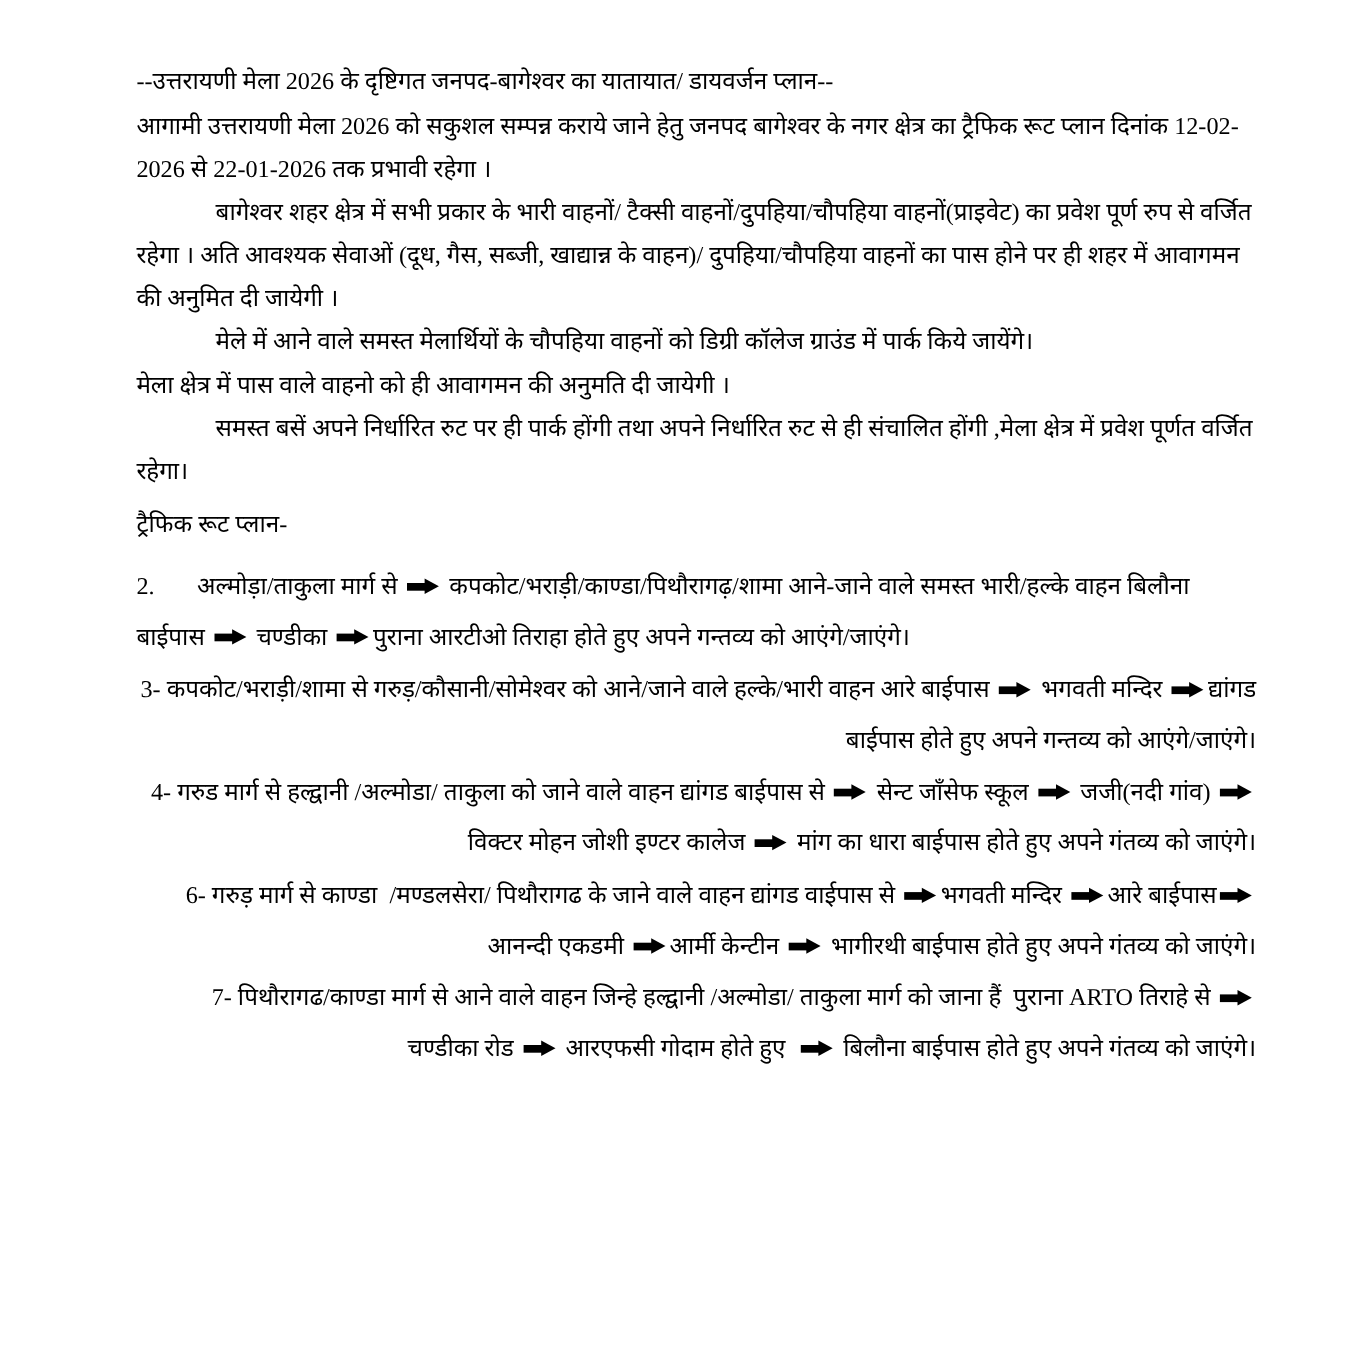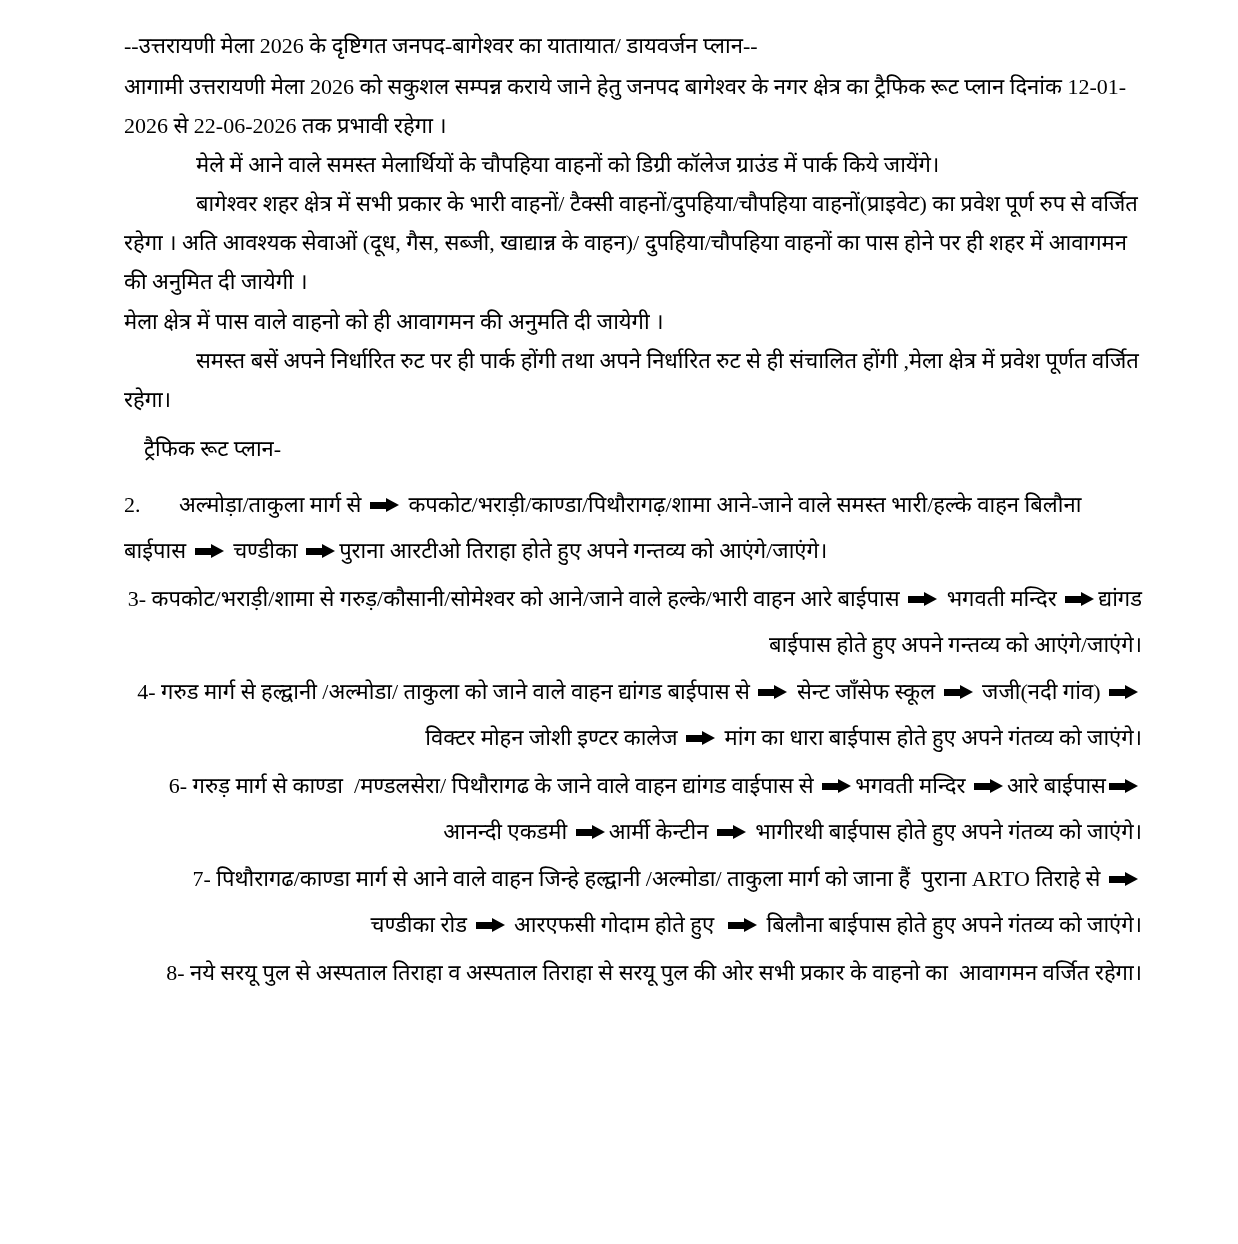--- a/index.html
+++ b/index.html
@@ -15,31 +15,31 @@
     background: #ffffff;
     color: #000000;
     font-family: "Liberation Serif", "DejaVu Serif", serif;
     font-size: 22px;
     overflow: hidden;
   }
   p { margin: 0; }
   .doc-title {
     line-height: 1.85;
     white-space: pre-wrap;
+    margin-top: 28px;
   }
   .para {
     line-height: 1.78;
     white-space: pre-wrap;
   }
   .para.indent { text-indent: 72px; }
   .route-heading {
     line-height: 1.78;
     margin-top: 10px;
     white-space: pre-wrap;
-    margin-left: 20px;
   }
   .route-list { margin-top: 14px; }
   .route-item {
     line-height: 2.08;
     white-space: pre-wrap;
   }
   .route-item + .route-item { margin-top: 2px; text-align: right; }
   
   .arrow {
     display: inline-block;
@@ -70,30 +70,29 @@
     border-left: 13px solid #000;
   }
 </style>
 </head>
 <body>
 
 <div class="page">
   <p class="doc-title">--उत्तरायणी मेला 2026 के दृष्टिगत जनपद-बागेश्वर का यातायात/ डायवर्जन प्लान--</p>
 
   <div>
-      <p class="para">आगामी उत्तरायणी मेला 2026 को सकुशल सम्पन्न कराये जाने हेतु जनपद बागेश्वर के नगर क्षेत्र का ट्रैफिक रूट प्लान दिनांक 12-01-2026 से 22-06-2026 तक प्रभावी रहेगा ।</p>
+      <p class="para">आगामी उत्तरायणी मेला 2026 को सकुशल सम्पन्न कराये जाने हेतु जनपद बागेश्वर के नगर क्षेत्र का ट्रैफिक रूट प्लान दिनांक 12-02-2026 से 22-01-2026 तक प्रभावी रहेगा ।</p>
+      <p class="para indent">बागेश्वर शहर क्षेत्र में सभी प्रकार के भारी वाहनों/ टैक्सी वाहनों/दुपहिया/चौपहिया वाहनों(प्राइवेट) का प्रवेश पूर्ण रुप से वर्जित रहेगा । अति आवश्यक सेवाओं (दूध, गैस, सब्जी, खाद्यान्न के वाहन)/ दुपहिया/चौपहिया वाहनों का पास होने पर ही शहर में आवागमन की अनुमित दी जायेगी ।</p>
       <p class="para indent">मेले में आने वाले समस्त मेलार्थियों के चौपहिया वाहनों को डिग्री कॉलेज ग्राउंड में पार्क किये जायेंगे।</p>
-      <p class="para indent">बागेश्वर शहर क्षेत्र में सभी प्रकार के भारी वाहनों/ टैक्सी वाहनों/दुपहिया/चौपहिया वाहनों(प्राइवेट) का प्रवेश पूर्ण रुप से वर्जित रहेगा । अति आवश्यक सेवाओं (दूध, गैस, सब्जी, खाद्यान्न के वाहन)/ दुपहिया/चौपहिया वाहनों का पास होने पर ही शहर में आवागमन की अनुमित दी जायेगी ।</p>
       <p class="para">मेला क्षेत्र में पास वाले वाहनो को ही आवागमन की अनुमति दी जायेगी ।</p>
       <p class="para indent">समस्त बसें अपने निर्धारित रुट पर ही पार्क होंगी तथा अपने निर्धारित रुट से ही संचालित होंगी ,मेला क्षेत्र में प्रवेश पूर्णत वर्जित रहेगा।</p>
     </div>
 
   <p class="route-heading">ट्रैफिक रूट प्लान-</p>
 
   <div class="route-list">
       <p class="route-item">2.       अल्मोड़ा/ताकुला मार्ग से <span class="arrow"></span> कपकोट/भराड़ी/काण्डा/पिथौरागढ़/शामा आने-जाने वाले समस्त भारी/हल्के वाहन बिलौना बाईपास <span class="arrow"></span> चण्डीका <span class="arrow"></span>पुराना आरटीओ तिराहा होते हुए अपने गन्तव्य को आएंगे/जाएंगे।</p>
       <p class="route-item">3- कपकोट/भराड़ी/शामा से गरुड़/कौसानी/सोमेश्वर को आने/जाने वाले हल्के/भारी वाहन आरे बाईपास <span class="arrow"></span> भगवती मन्दिर <span class="arrow"></span>द्यांगड बाईपास होते हुए अपने गन्तव्य को आएंगे/जाएंगे।</p>
       <p class="route-item">4- गरुड मार्ग से हल्द्वानी /अल्मोडा/ ताकुला को जाने वाले वाहन द्यांगड बाईपास से <span class="arrow"></span> सेन्ट जाँसेफ स्कूल <span class="arrow"></span> जजी(नदी गांव) <span class="arrow"></span> विक्टर मोहन जोशी इण्टर कालेज <span class="arrow"></span> मांग का धारा बाईपास होते हुए अपने गंतव्य को जाएंगे।</p>
       <p class="route-item">6- गरुड़ मार्ग से काण्डा  /मण्डलसेरा/ पिथौरागढ के जाने वाले वाहन द्यांगड वाईपास से <span class="arrow"></span>भगवती मन्दिर <span class="arrow"></span>आरे बाईपास<span class="arrow"></span> आनन्दी एकडमी <span class="arrow"></span>आर्मी केन्टीन <span class="arrow"></span> भागीरथी बाईपास होते हुए अपने गंतव्य को जाएंगे।</p>
       <p class="route-item">7- पिथौरागढ/काण्डा मार्ग से आने वाले वाहन जिन्हे हल्द्वानी /अल्मोडा/ ताकुला मार्ग को जाना हैं  पुराना ARTO तिराहे से <span class="arrow"></span> चण्डीका रोड <span class="arrow"></span> आरएफसी गोदाम होते हुए  <span class="arrow"></span> बिलौना बाईपास होते हुए अपने गंतव्य को जाएंगे।</p>
-      <p class="route-item">8- नये सरयू पुल से अस्पताल तिराहा व अस्पताल तिराहा से सरयू पुल की ओर सभी प्रकार के वाहनो का  आवागमन वर्जित रहेगा।</p>
     </div>
 </div>
 
 </body></html>

